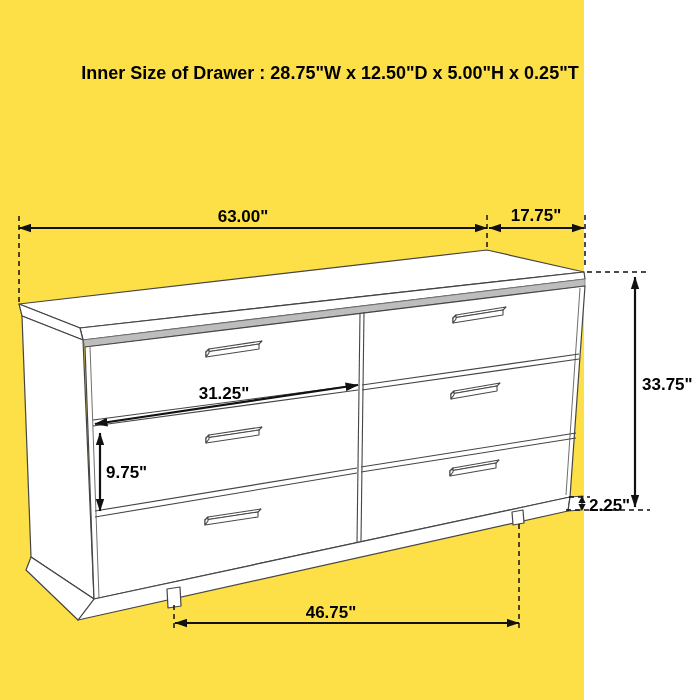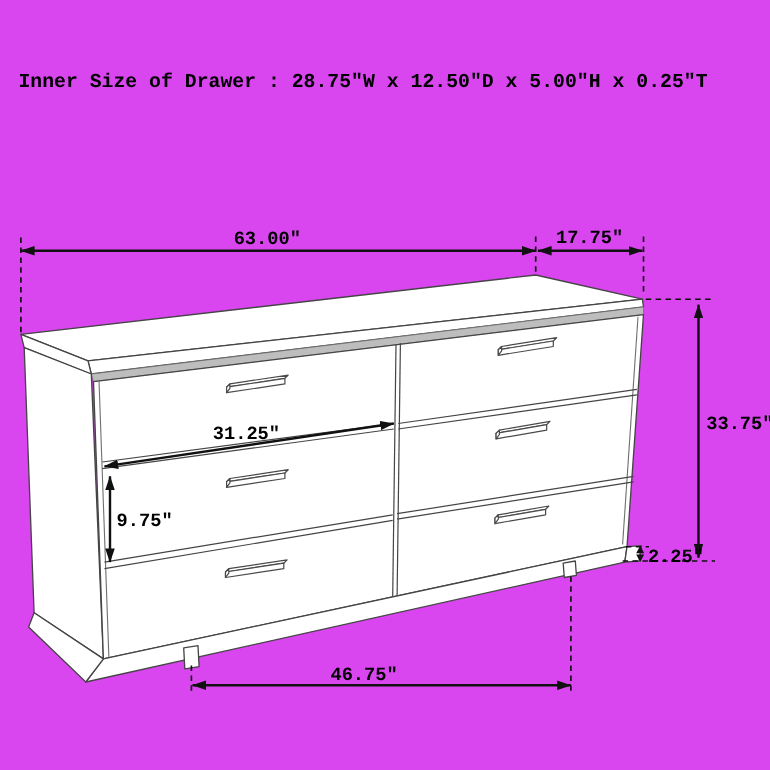--- a/index.html
+++ b/index.html
@@ -1,21 +1,21 @@
 <!DOCTYPE html>
 <html><head>
 <meta charset="utf-8">
 <style>
   html, body { margin: 0; padding: 0; background: #ffffff; }
   .canvas {
     position: relative;
-    width: 700px;
+    width: 584px;
     height: 700px;
-    background: #d946ef;
-    font-family: Liberation Mono, monospace;
+    background: #fde047;
+    font-family: Liberation Sans, sans-serif;
   }
   svg { display: block; }
   .furn-face   { fill: #ffffff; stroke: #454545; stroke-width: 1.2; stroke-linejoin: round; }
   .furn-line   { fill: none;    stroke: #454545; stroke-width: 1.1; }
   .furn-light  { fill: none;    stroke: #6f6f6f; stroke-width: 1;   }
   .band        { fill: #bdbdbd; stroke: #6e6e6e; stroke-width: 0.7; }
   .handle      { fill: #ffffff; stroke: #4a4a4a; stroke-width: 1.1; stroke-linejoin: round; }
   .dim-line    { fill: none; stroke: #111111; stroke-width: 2.2; }
   .dim-dash    { fill: none; stroke: #111111; stroke-width: 1.5; stroke-dasharray: 5 4; }
   .dim-arrow   { fill: #111111; stroke: none; }

